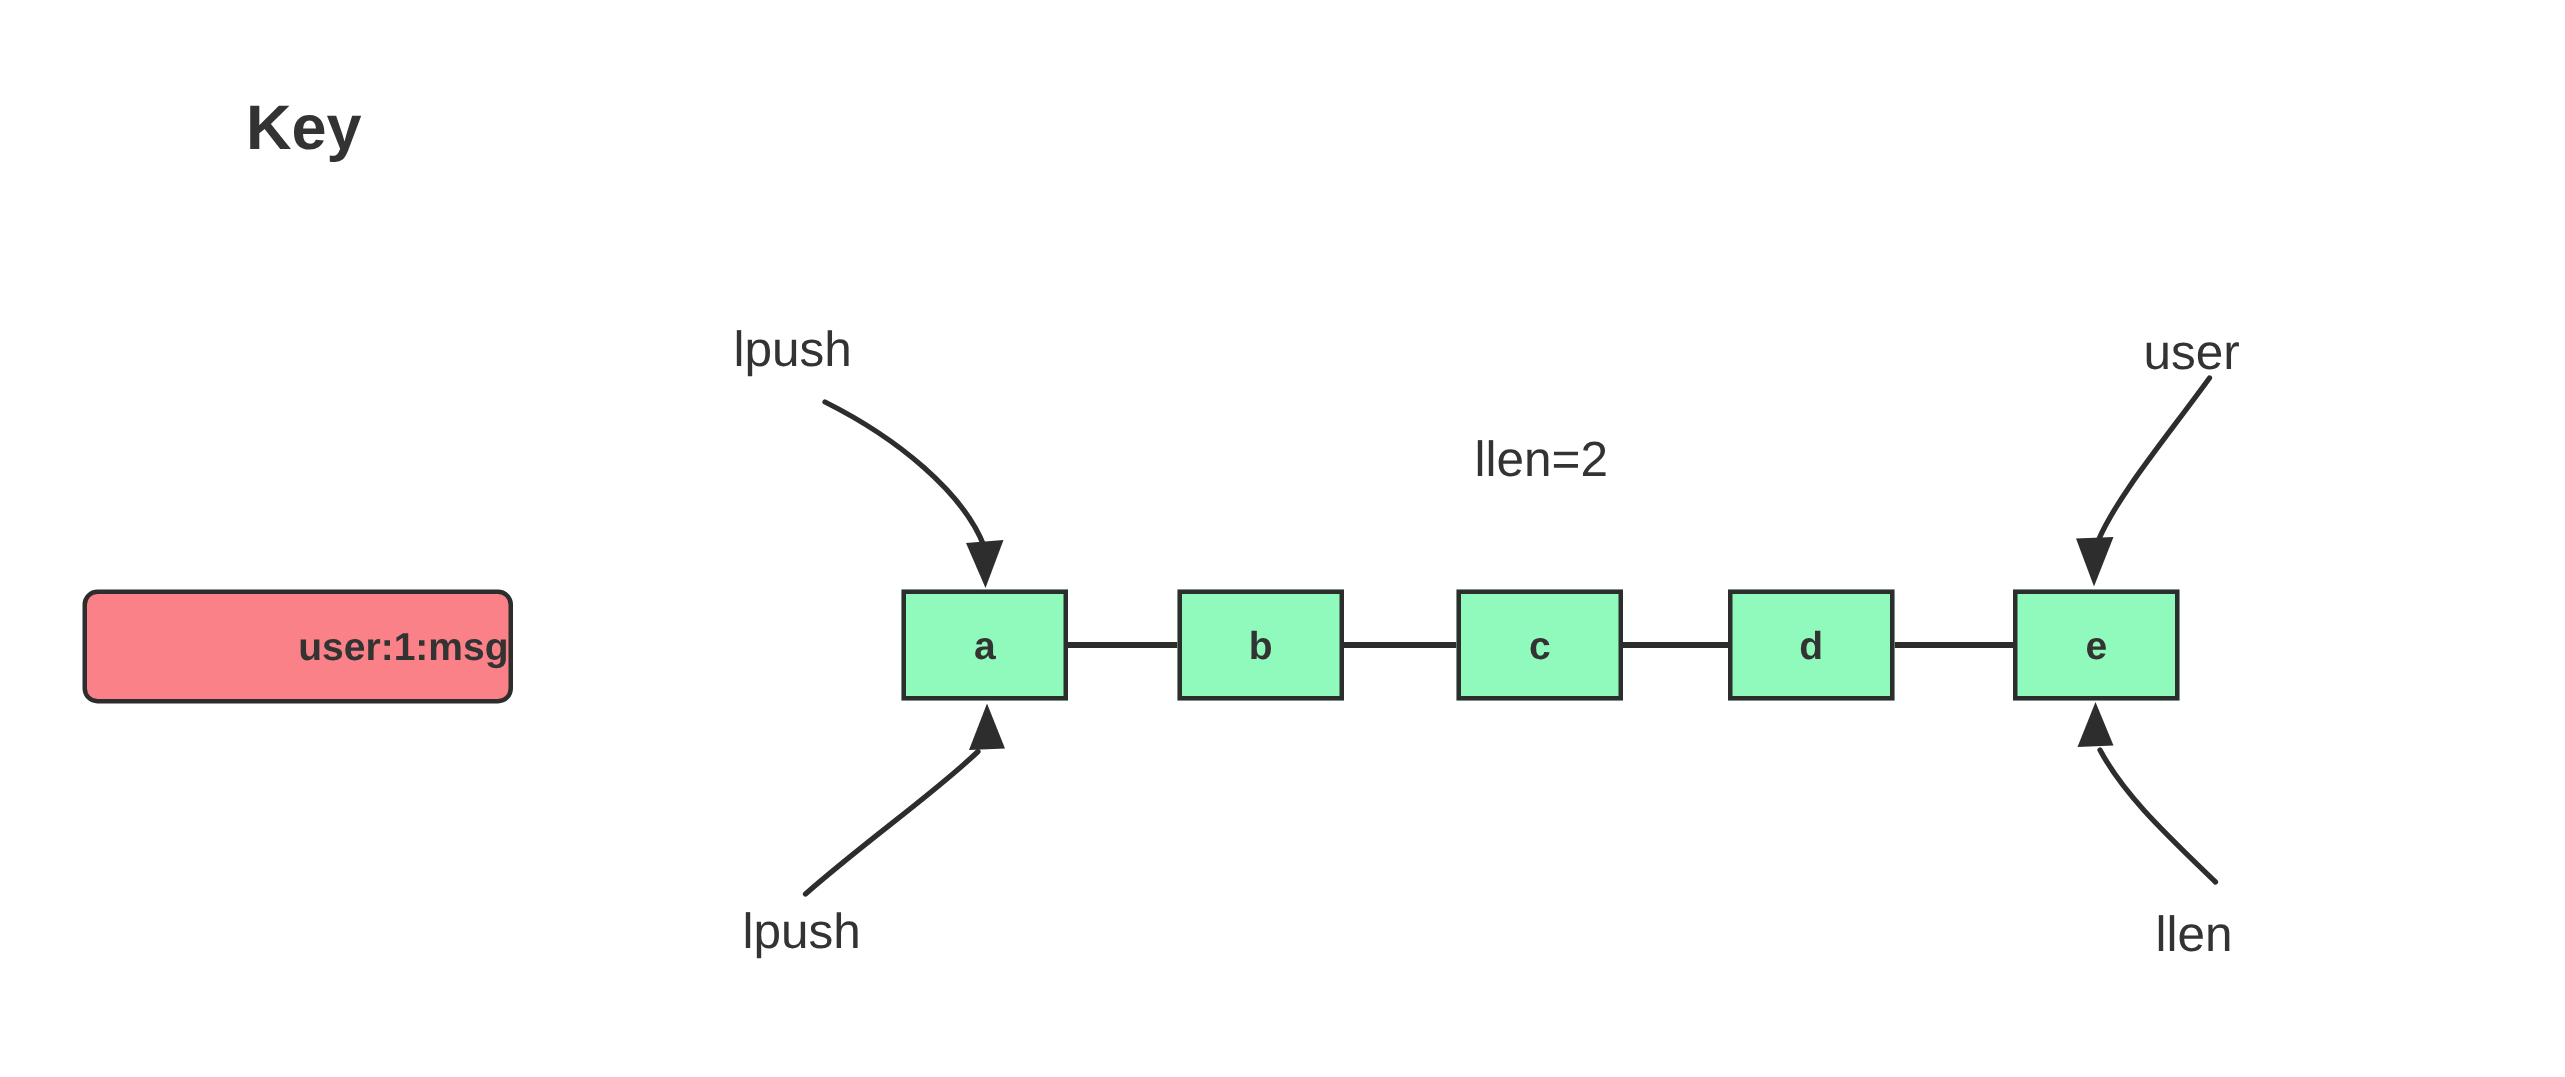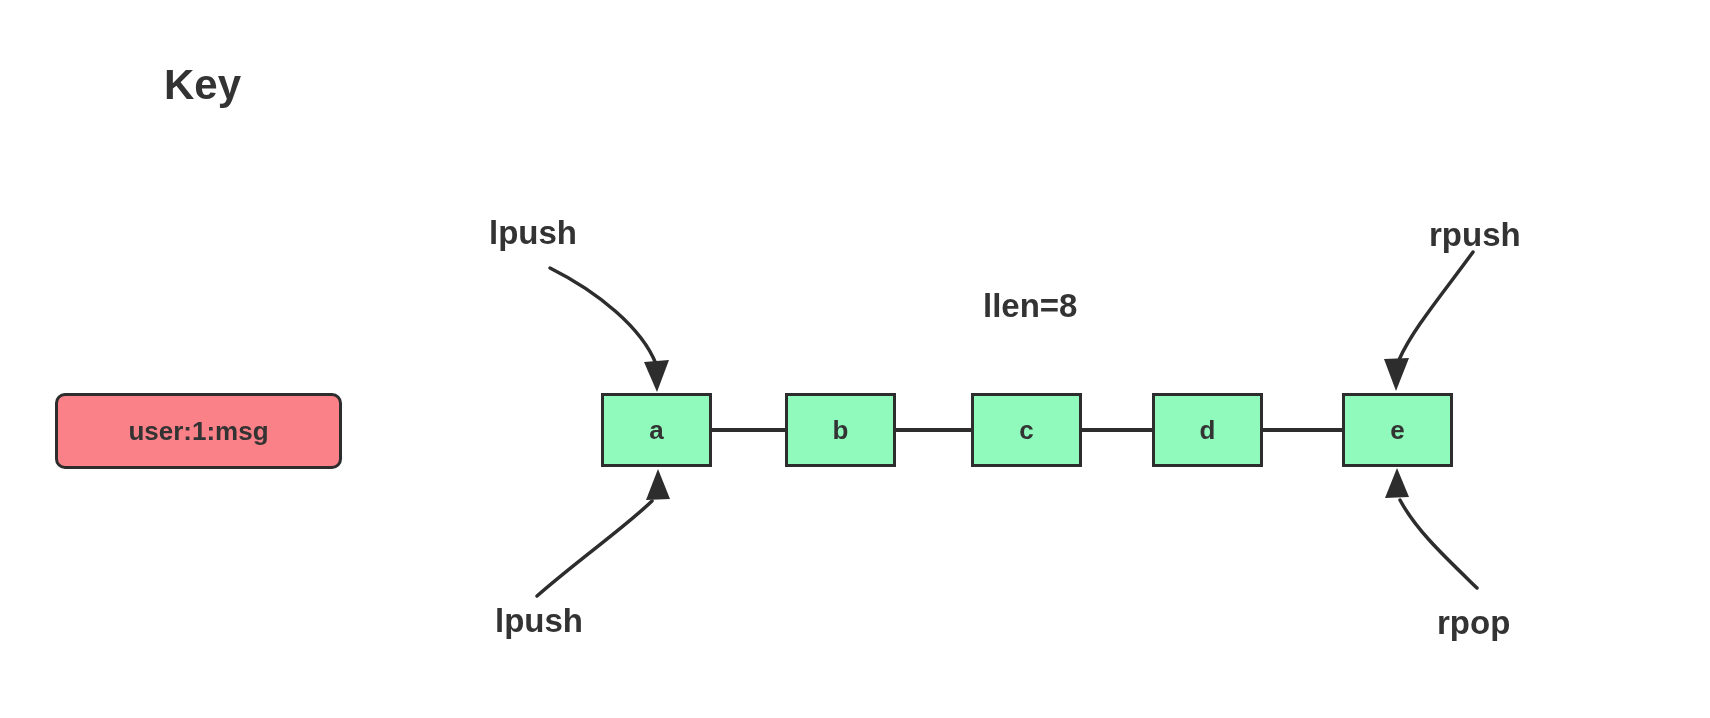--- a/index.html
+++ b/index.html
@@ -46,21 +46,21 @@
   .title-value { left: 953px; top: 62px; }
   .key-box {
     position: absolute;
     left: 55px; top: 393px;
     width: 287px; height: 76px;
     background: var(--key-fill);
     border: 3.5px solid var(--stroke);
     border-radius: 10px;
     display: flex;
     align-items: center;
-    justify-content: center;
+    justify-content: flex-end;
     font-size: 26px;
     font-weight: bold;
     color: var(--text);
   }
   .node {
     position: absolute;
     top: 393px;
     width: 111px; height: 74px;
     background: var(--list-fill);
     border: 3.5px solid var(--stroke);
@@ -72,21 +72,21 @@
     color: var(--text);
   }
   .node-a { left: 601px; }
   .node-b { left: 785px; }
   .node-c { left: 971px; }
   .node-d { left: 1152px; }
   .node-e { left: 1342px; }
   .op-label, .ann-label {
     position: absolute;
     font-size: 33px;
-    font-weight: bold;
+    font-weight: normal;
     color: var(--text);
     line-height: 1.15;
     white-space: nowrap;
   }
   .lpush  { left: 489px;  top: 214px; }
   .lpop   { left: 495px;  top: 602px; }
   .rpush  { left: 1429px; top: 216px; }
   .rpop   { left: 1437px; top: 604px; }
   .llen   { left: 983px;  top: 287px; }
   .lrange { left: 1037px; top: 561px; }
@@ -123,18 +123,18 @@
   </div>
 
   <div class="node node-a">a</div>
   <div class="node node-b">b</div>
   <div class="node node-c">c</div>
   <div class="node node-d">d</div>
   <div class="node node-e">e</div>
 
   <div class="op-label lpush">lpush</div>
   <div class="op-label lpop">lpush</div>
-  <div class="op-label rpush">rpush</div>
-  <div class="op-label rpop">rpop</div>
+  <div class="op-label rpush">user</div>
+  <div class="op-label rpop">llen</div>
 
-  <div class="ann-label llen">llen=8</div>
+  <div class="ann-label llen">llen=2</div>
 
 </div>
 
 </body></html>

